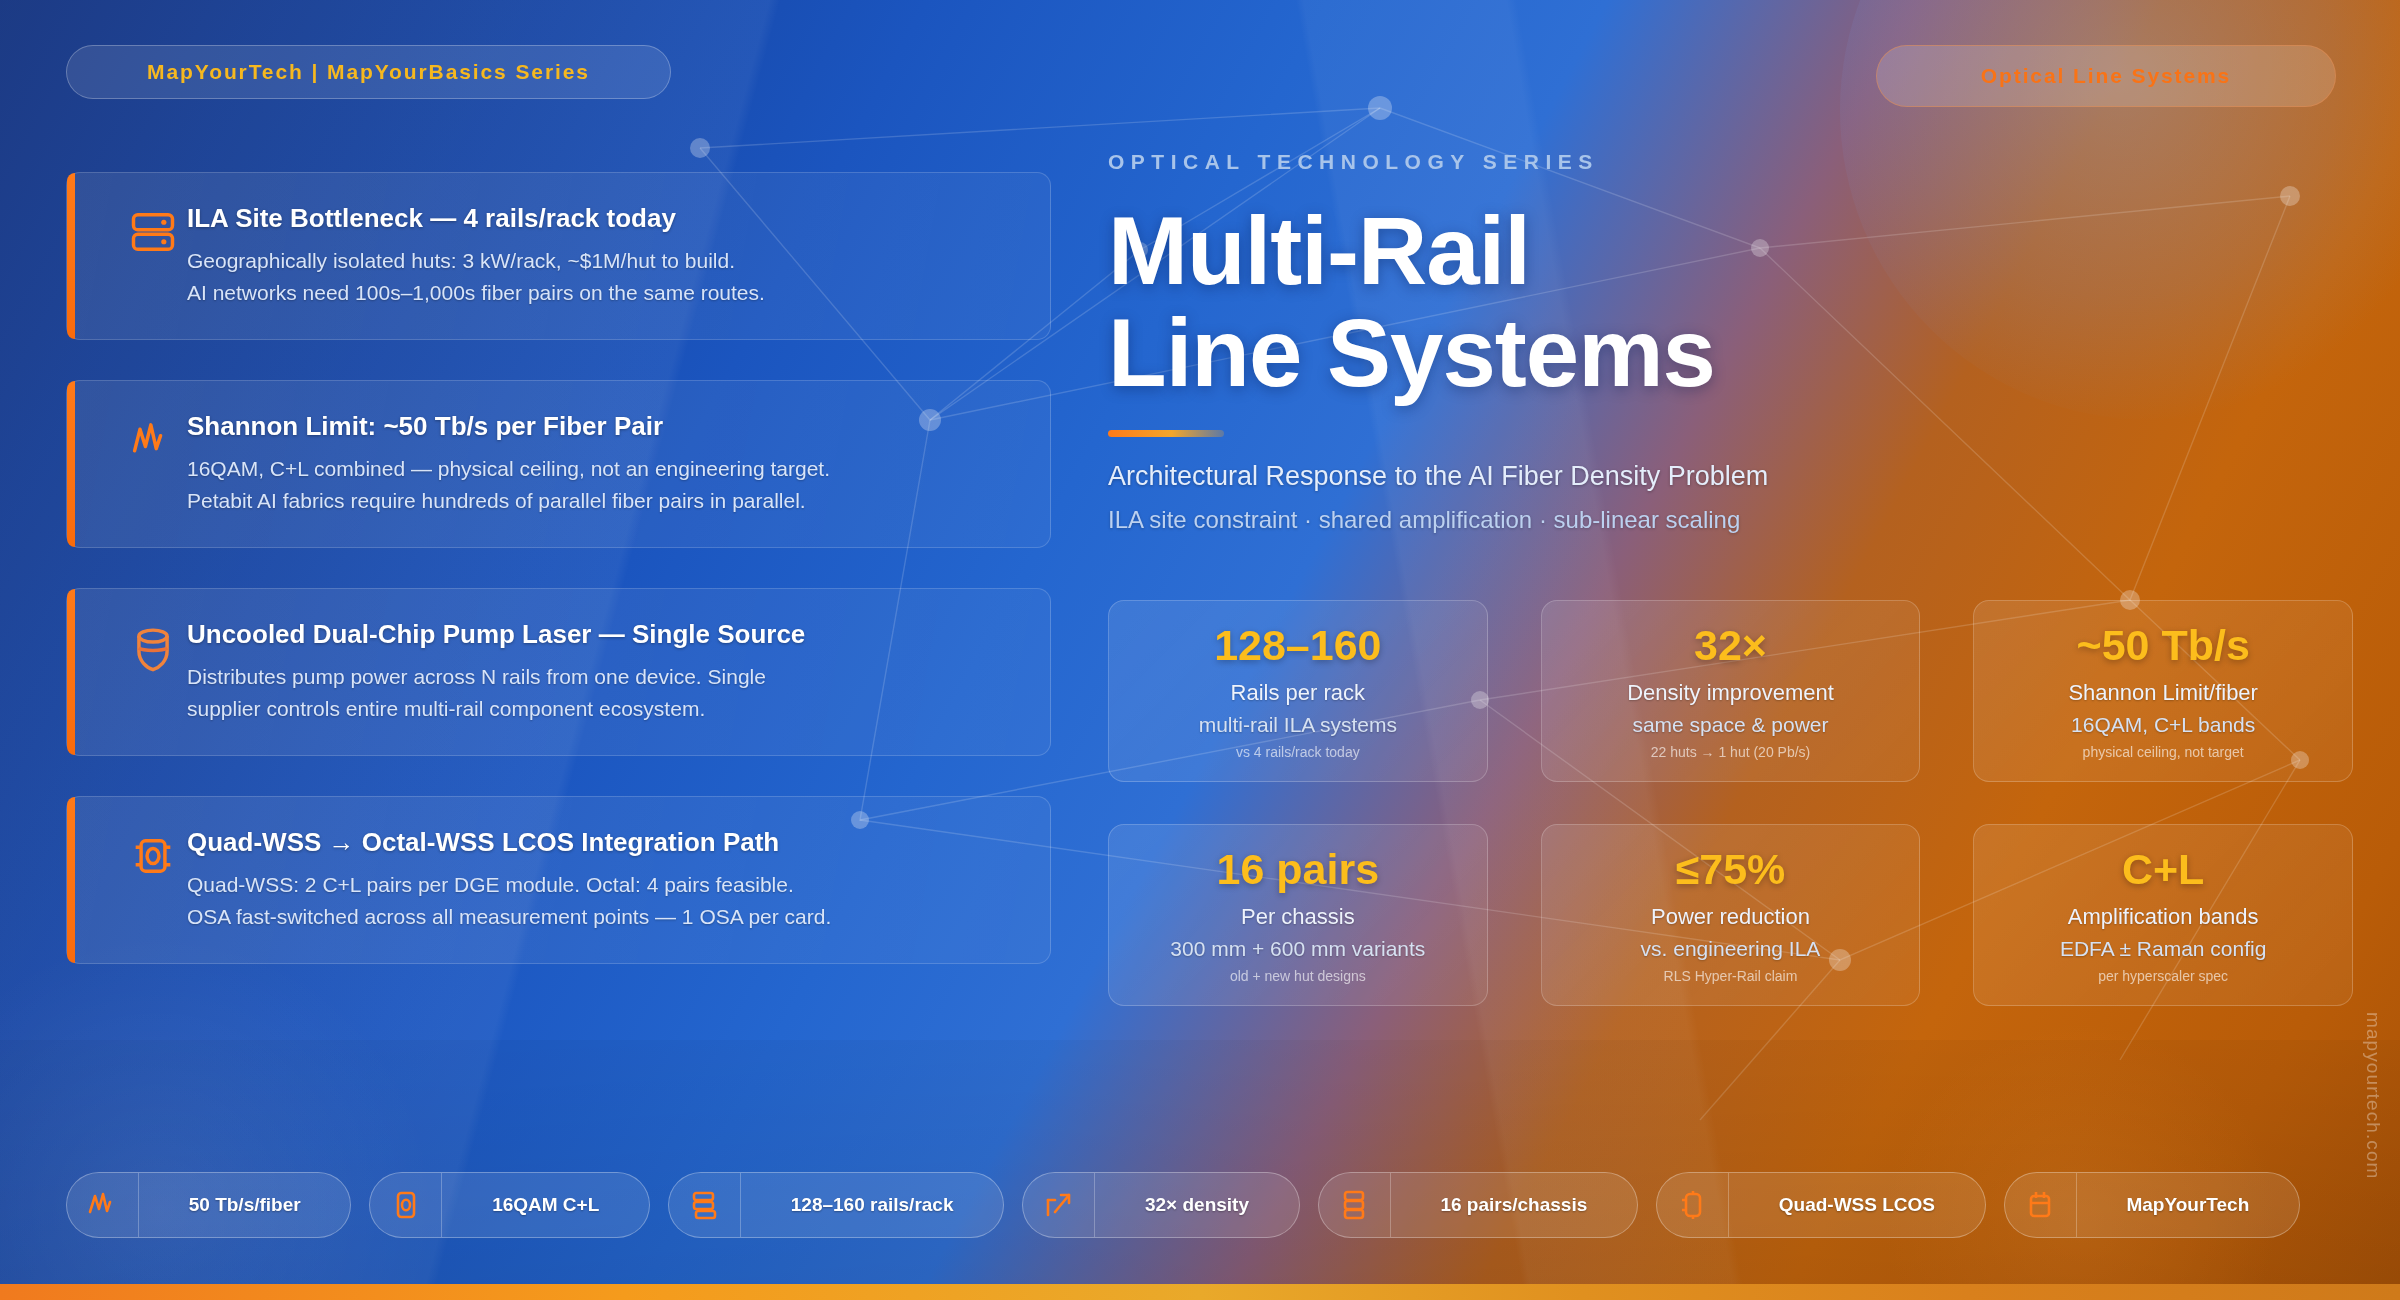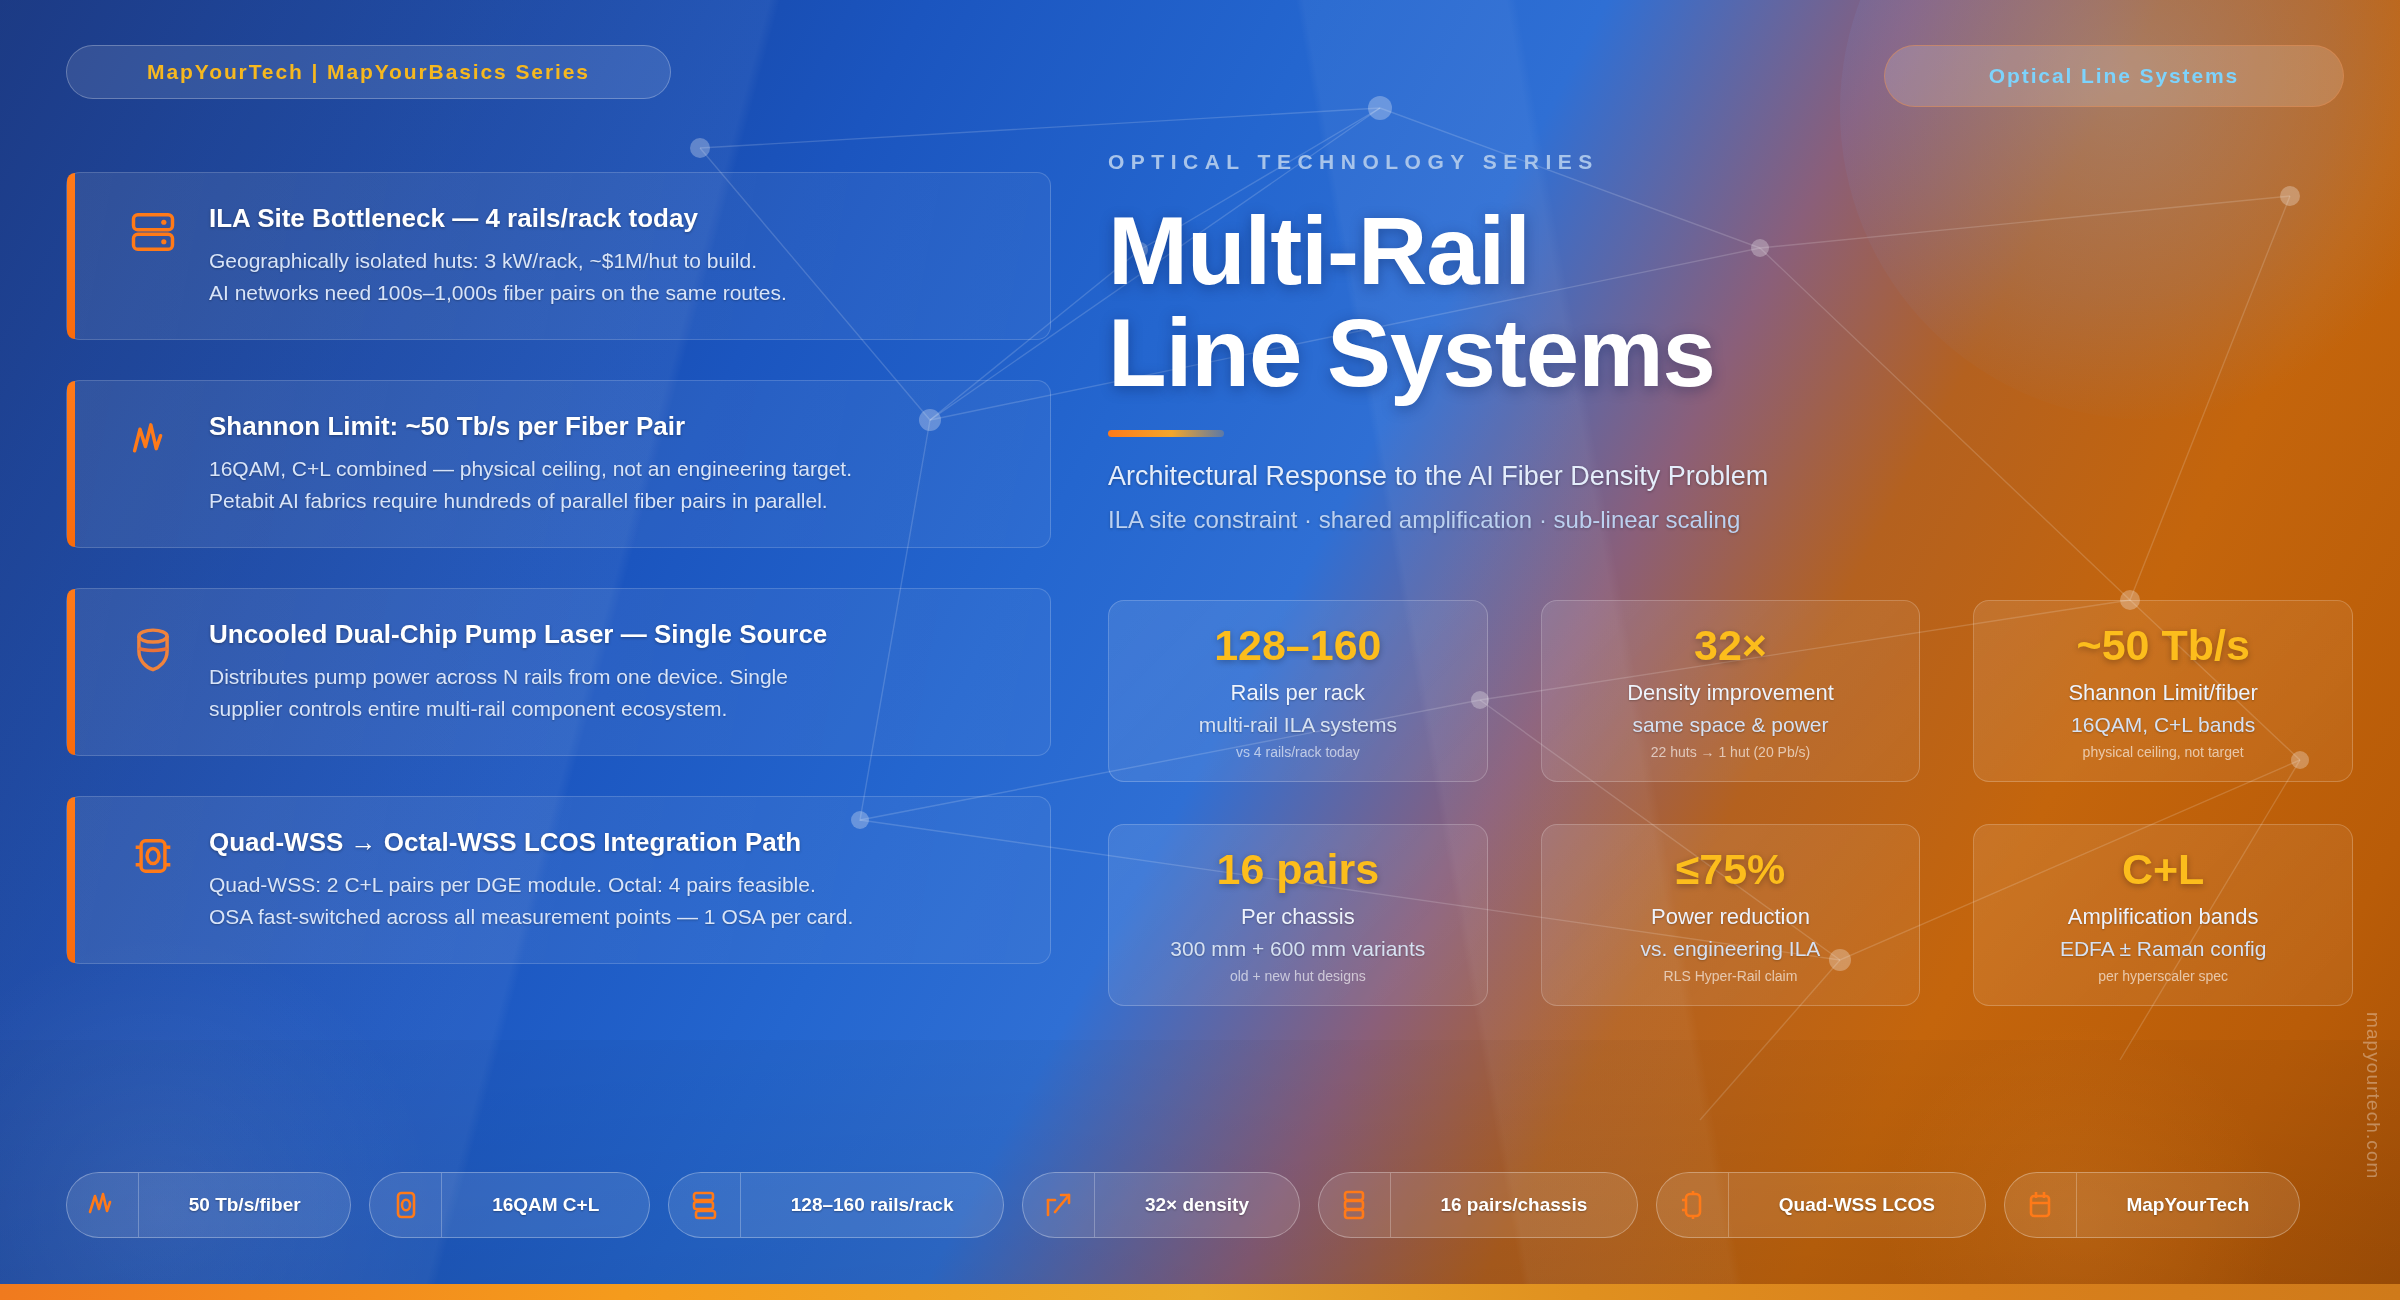--- a/index.html
+++ b/index.html
@@ -65,24 +65,24 @@
     position:absolute; display:flex; align-items:center; justify-content:center;
     border-radius:40px; letter-spacing:1.9px; font-weight:bold; font-size:21px;
     color:#f6b81f;
   }
   #badge-left {
     left:66px; top:45px; width:605px; height:54px;
     background:rgba(255,255,255,0.10);
     border:1px solid rgba(255,255,255,0.26);
   }
   #badge-right {
-    right:56px; top:45px; width:460px; height:62px;
+    right:64px; top:45px; width:460px; height:62px;
     background:rgba(255,255,255,0.15);
     border:1px solid rgba(226,138,80,0.55);
-    color:#7dd3fc;
+    color:#f97316;
   }
 
   
   #left-col {
     position:absolute; left:66px; top:172px; width:985px;
     display:flex; flex-direction:column; gap:40px;
   }
   .feature-card {
     position:relative;
     border-radius:14px;
@@ -90,21 +90,21 @@
     background:linear-gradient(100deg, rgba(255,255,255,0.085) 0%, rgba(255,255,255,0.045) 100%);
     padding:26px 30px 26px 60px;
     min-height:168px;
     display:flex; align-items:center;
   }
   .feature-card::before {
     content:""; position:absolute; left:0; top:0; bottom:0; width:8px;
     border-radius:14px 0 0 14px;
     background:linear-gradient(180deg,#ff7a18 0%, #f96b0c 100%);
   }
-  .fc-inner { display:flex; gap:30px; align-items:flex-start; width:100%; }
+  .fc-inner { display:flex; gap:8px; align-items:flex-start; width:100%; }
   .fc-icon { flex:0 0 52px; height:52px; margin-top:4px; }
   .fc-icon svg { width:52px; height:52px; display:block; }
   .fc-body { flex:1 1 auto; }
   .fc-title {
     color:#ffffff; font-size:26px; font-weight:bold; line-height:1.25;
     margin-bottom:10px; text-shadow:0 1px 3px rgba(0,0,0,0.35);
   }
   .fc-line {
     color:#d8e4f8; font-size:21px; line-height:1.55;
     text-shadow:0 1px 2px rgba(0,0,0,0.28);

